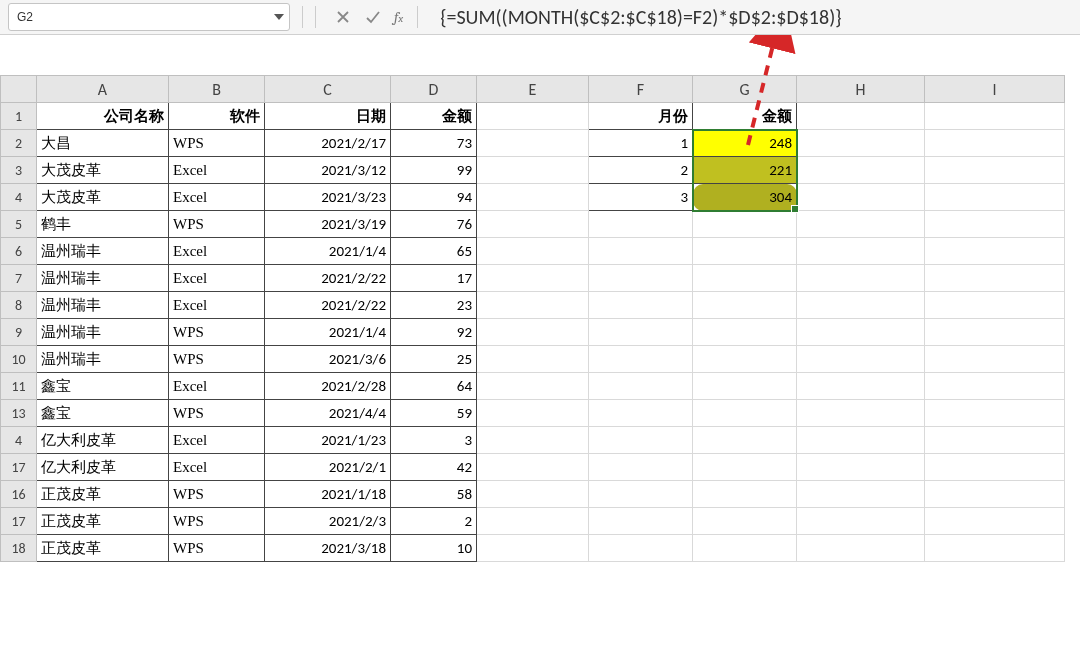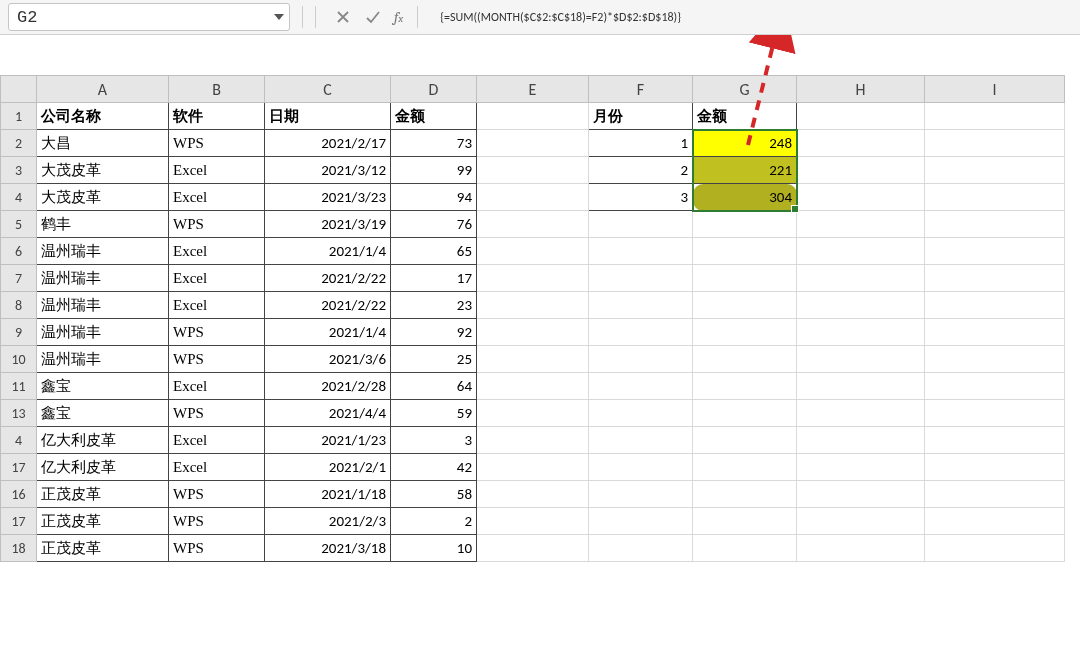--- a/index.html
+++ b/index.html
@@ -33,22 +33,22 @@
     border: 1px solid #c5c5c5;
     border-radius: 3px;
     margin: 0 8px;
   }
   .name-box {
     flex: 1 1 auto;
     height: 100%;
     border: none;
     outline: none;
     padding: 0 8px;
-    font-size: 17px;
-    font-family: Liberation Mono, monospace;
+    font-size: 12px;
+    font-family: Liberation Sans, sans-serif;
     color: #333;
     background: transparent;
   }
   .name-box-caret {
     display: flex;
     align-items: center;
     justify-content: center;
     width: 20px;
     color: #555;
     cursor: pointer;
@@ -84,21 +84,21 @@
     margin: 12px 6px;
     cursor: pointer;
   }
   .formula-input {
     flex: 1 1 auto;
     display: flex;
     align-items: center;
     height: 26px;
     background: transparent;
     font-family: Calibri, Arial, sans-serif;
-    font-size: 12px;
+    font-size: 20px;
     color: #333;
     padding-left: 10px;
     overflow: hidden;
     white-space: nowrap;
   }
 
   
   .grid-wrap {
     position: relative;
     width: 100%;
@@ -162,21 +162,21 @@
     background: #fff;
     vertical-align: middle;
   }
 
   
   td.b {
     border: 1px solid #444;
   }
 
   
-  .tc { text-align: left; }
+  .tc { text-align: right; }
   .tl { text-align: left; font-family: Liberation Serif, serif; }
   .tr { text-align: right; margin-left: 34px; }
   .bold { font-weight: 700; }
 
   
   .hlY { background: #ffff00 !important; }
   .hlO { background: #c0c020 !important; }
   .hlO2{ background: #b0b020 !important; border-radius: 10px; }
 
   

